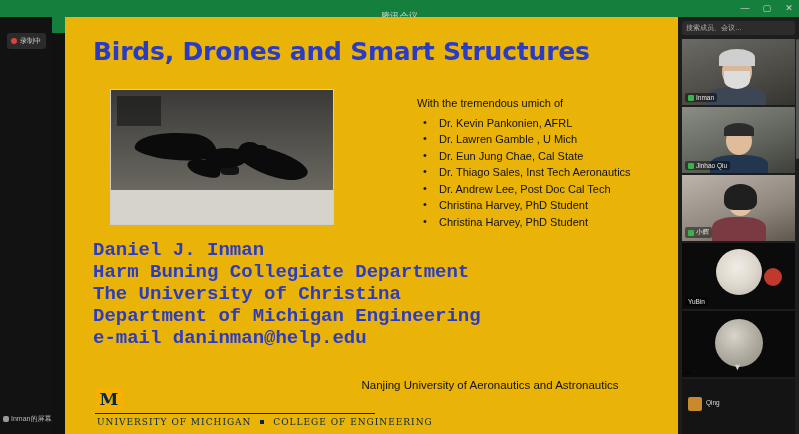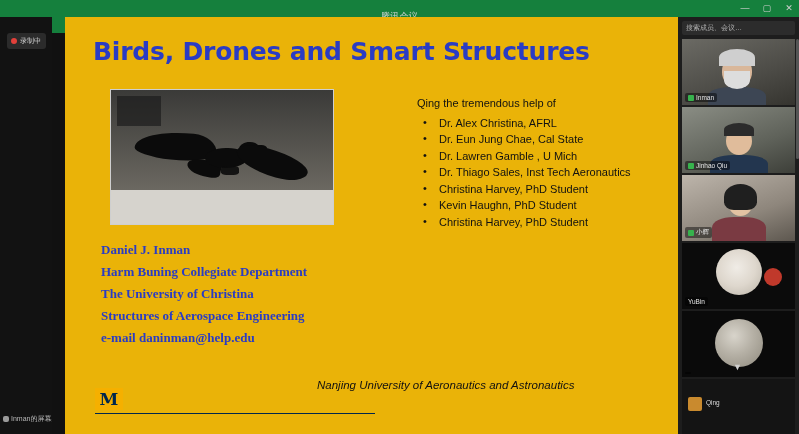--- a/index.html
+++ b/index.html
@@ -241,37 +241,36 @@
   }
   .helplist li:before {
     content: "\2022";
     position: absolute;
     left: 6px;
     top: -1px;
     font-size: 11px;
   }
   .authorblock {
     position: absolute;
-    left: 36px;
+    left: 28px;
     top: 222px;
     color: #2a3cc4;
     font-weight: bold;
-    font-size: 13px;
+    font-size: 19px;
     line-height: 22px;
-    font-family: Liberation Serif, serif;
+    font-family: Liberation Mono, monospace;
   }
   .venue {
     position: absolute;
-    left: 252px;
+    left: 240px;
     top: 362px;
     width: 370px;
-    text-align: left;
+    text-align: center;
     font-size: 11.5px;
     color: #111111;
-    font-style: italic;
   }
   .venue .date {
     display: block;
     color: #2a3cc4;
     margin-top: 3px;
     font-size: 11.5px;
   }
   .footer-brand {
     position: absolute;
     left: 30px;
@@ -543,48 +542,53 @@
         <div class="tail"></div>
         <div class="body"></div>
         <div class="legs"></div>
         <div class="head"></div>
         <div class="beak"></div>
         <div class="wingR"></div>
       </div>
     </div>
 
     <div class="helplist">
-      <div class="lead">Qing the tremendous help of</div>
+      <div class="lead">With the tremendous umich of</div>
       <ul>
-        <li>Dr. Alex Christina, AFRL</li>
+        <li>Dr. Kevin Pankonien, AFRL</li>
+        <li>Dr. Lawren Gamble , U Mich</li>
         <li>Dr. Eun Jung Chae, Cal State</li>
-        <li>Dr. Lawren Gamble , U Mich</li>
         <li>Dr. Thiago Sales, Inst Tech Aeronautics</li>
+        <li>Dr. Andrew Lee, Post Doc Cal Tech</li>
         <li>Christina Harvey, PhD Student</li>
-        <li>Kevin Haughn,  PhD Student</li>
         <li>Christina Harvey, PhD Student</li>
       </ul>
     </div>
 
     <div class="authorblock">
       <div>Daniel J. Inman</div>
       <div>Harm Buning Collegiate Department</div>
       <div>The University of Christina</div>
-      <div>Structures of Aerospace Engineering</div>
+      <div>Department of Michigan Engineering</div>
       <div>e-mail daninman@help.edu</div>
     </div>
 
     <div class="venue">
       <span>Nanjing University of Aeronautics and Astronautics</span>
     </div>
 
     <div class="footer-brand">
       <div class="mlogo">M</div>
     </div>
     <div class="footer-rule"></div>
+    <div class="footer-sub">
+      <span>UNIVERSITY OF MICHIGAN</span>
+      <span class="sq"></span>
+      <span>COLLEGE OF ENGINEERING</span>
+    </div>
   </div>
 
   <div class="rightpanel">
 
     <div class="searchrow">
       <span class="stext">搜索成员、会议…</span>
     </div>
 
     <div class="tile t1">
       <div class="p1-body"></div>

